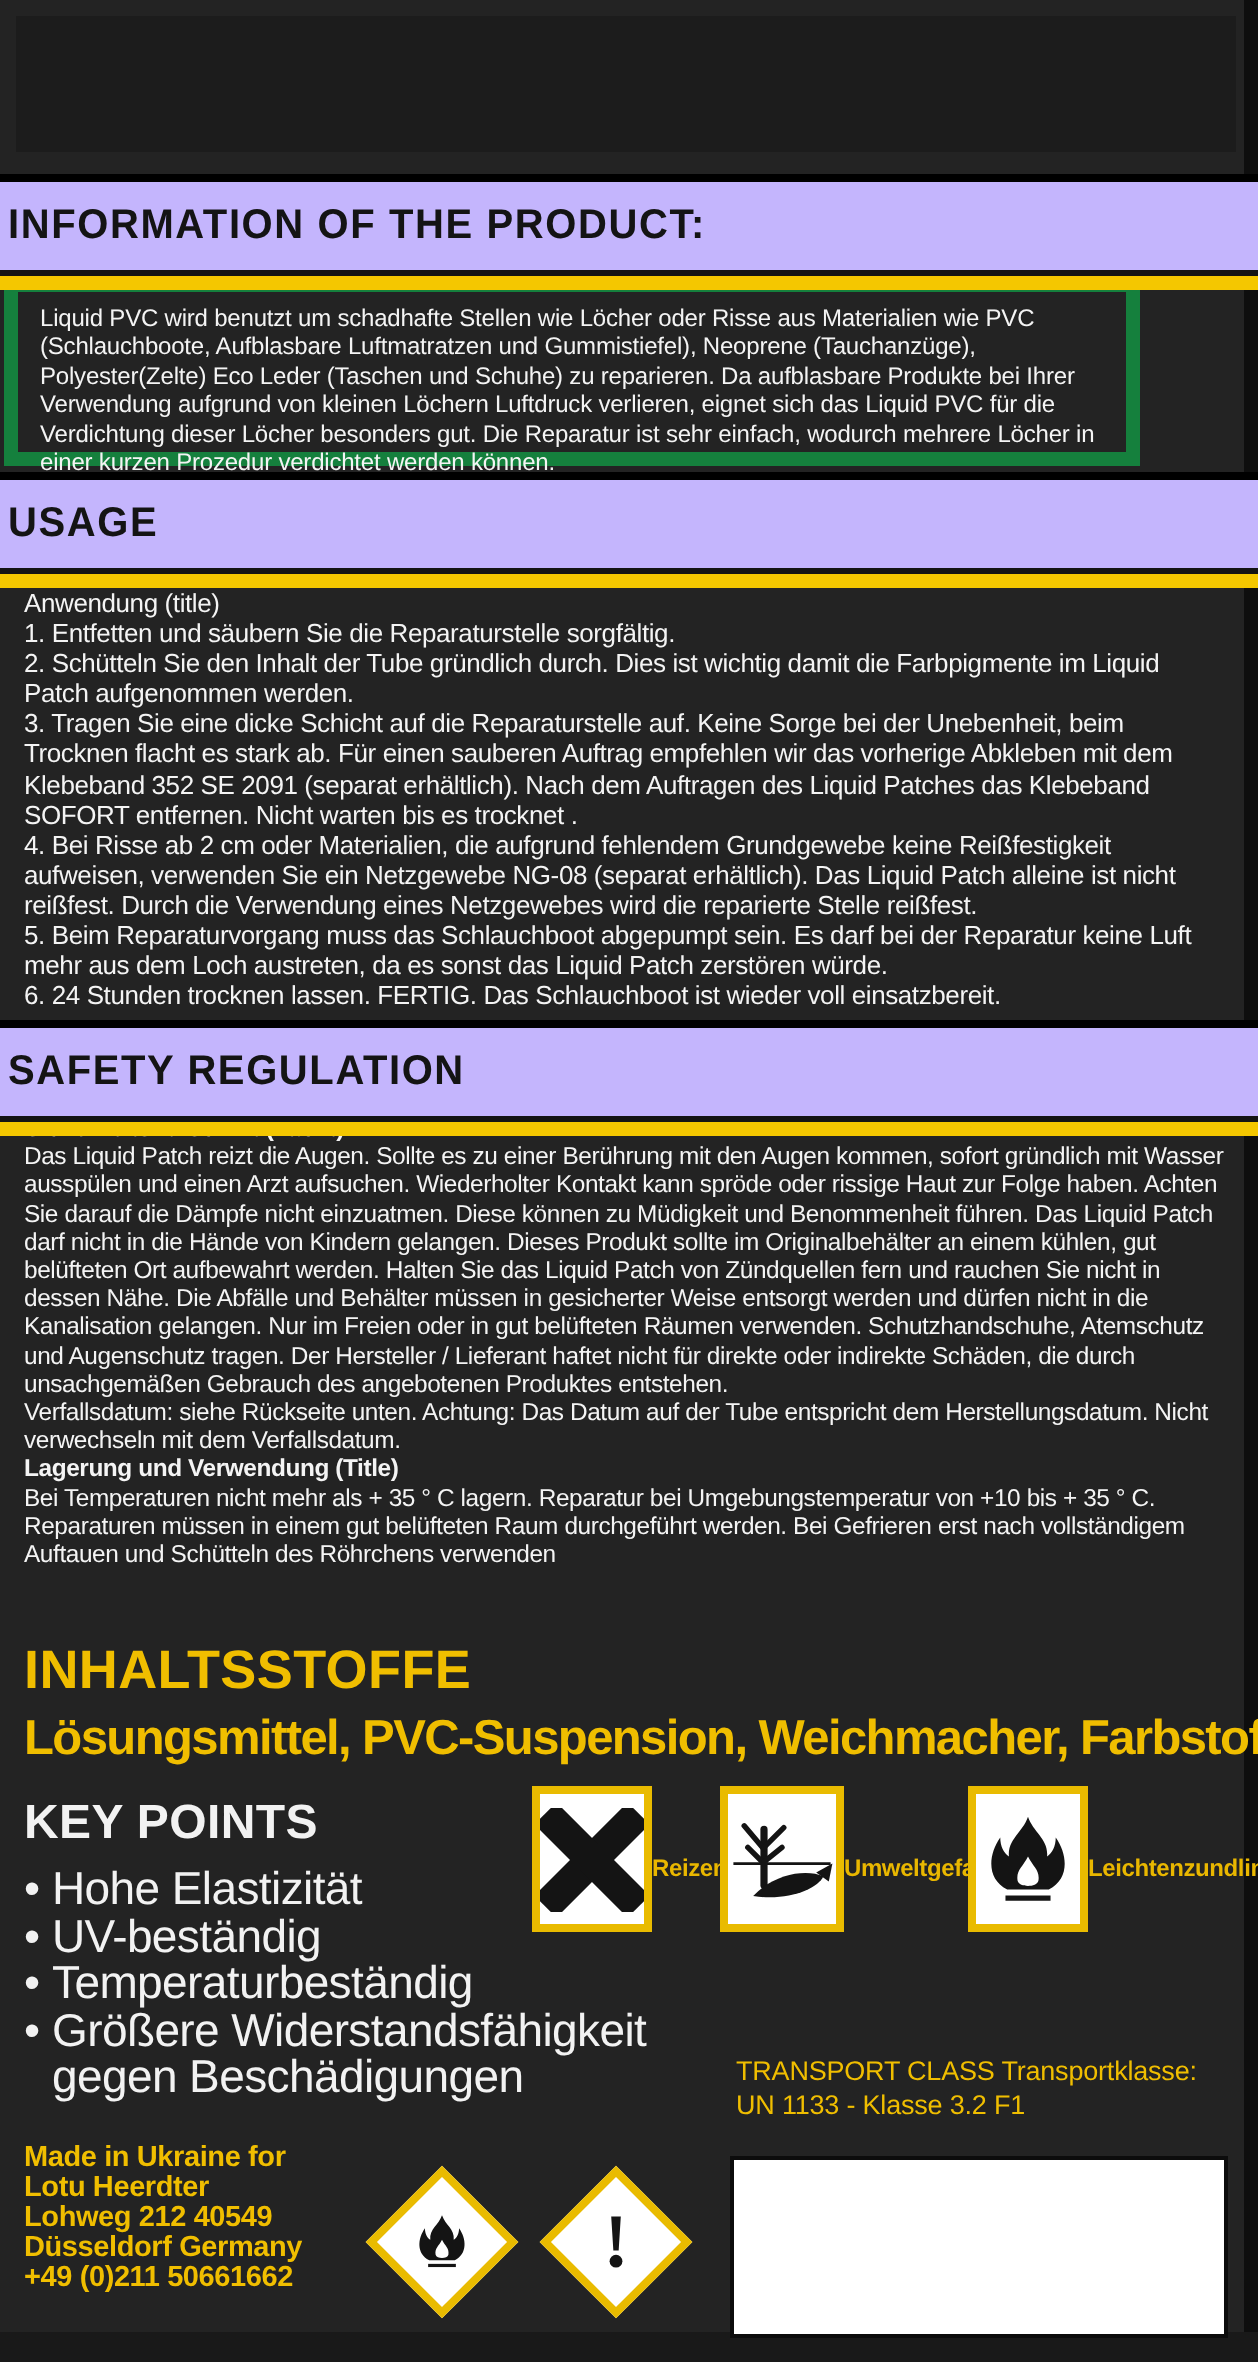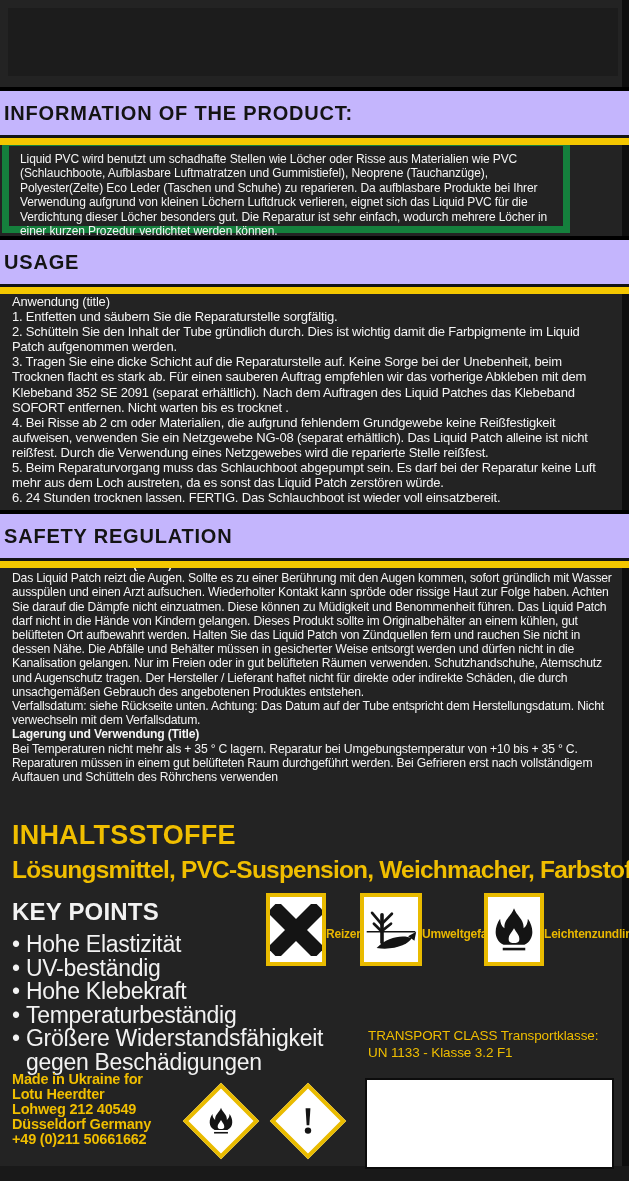--- a/index.html
+++ b/index.html
@@ -155,21 +155,20 @@
   <div id="ingredients">
     <div class="ing-title">INHALTSSTOFFE</div>
     <div class="ing-body">Lösungsmittel, PVC-Suspension, Weichmacher, Farbstoff.</div>
   </div>
 
   <div id="key-points">
     <div class="kp-title">KEY POINTS</div>
     <ul>
       <li>Hohe Elastizität</li>
       <li>UV-beständig</li>
-      <li>Hohe Klebekraft</li>
       <li>Temperaturbeständig</li>
       <li>Größere Widerstandsfähigkeit gegen Beschädigungen</li>
     </ul>
   </div>
 
   <div id="hazards">
     <div class="hazard-cell">
       <div class="hazard-square">
         <svg width="52" height="52" viewBox="0 0 60 60">
           <g transform="rotate(45 30 30)" fill="#141414">

